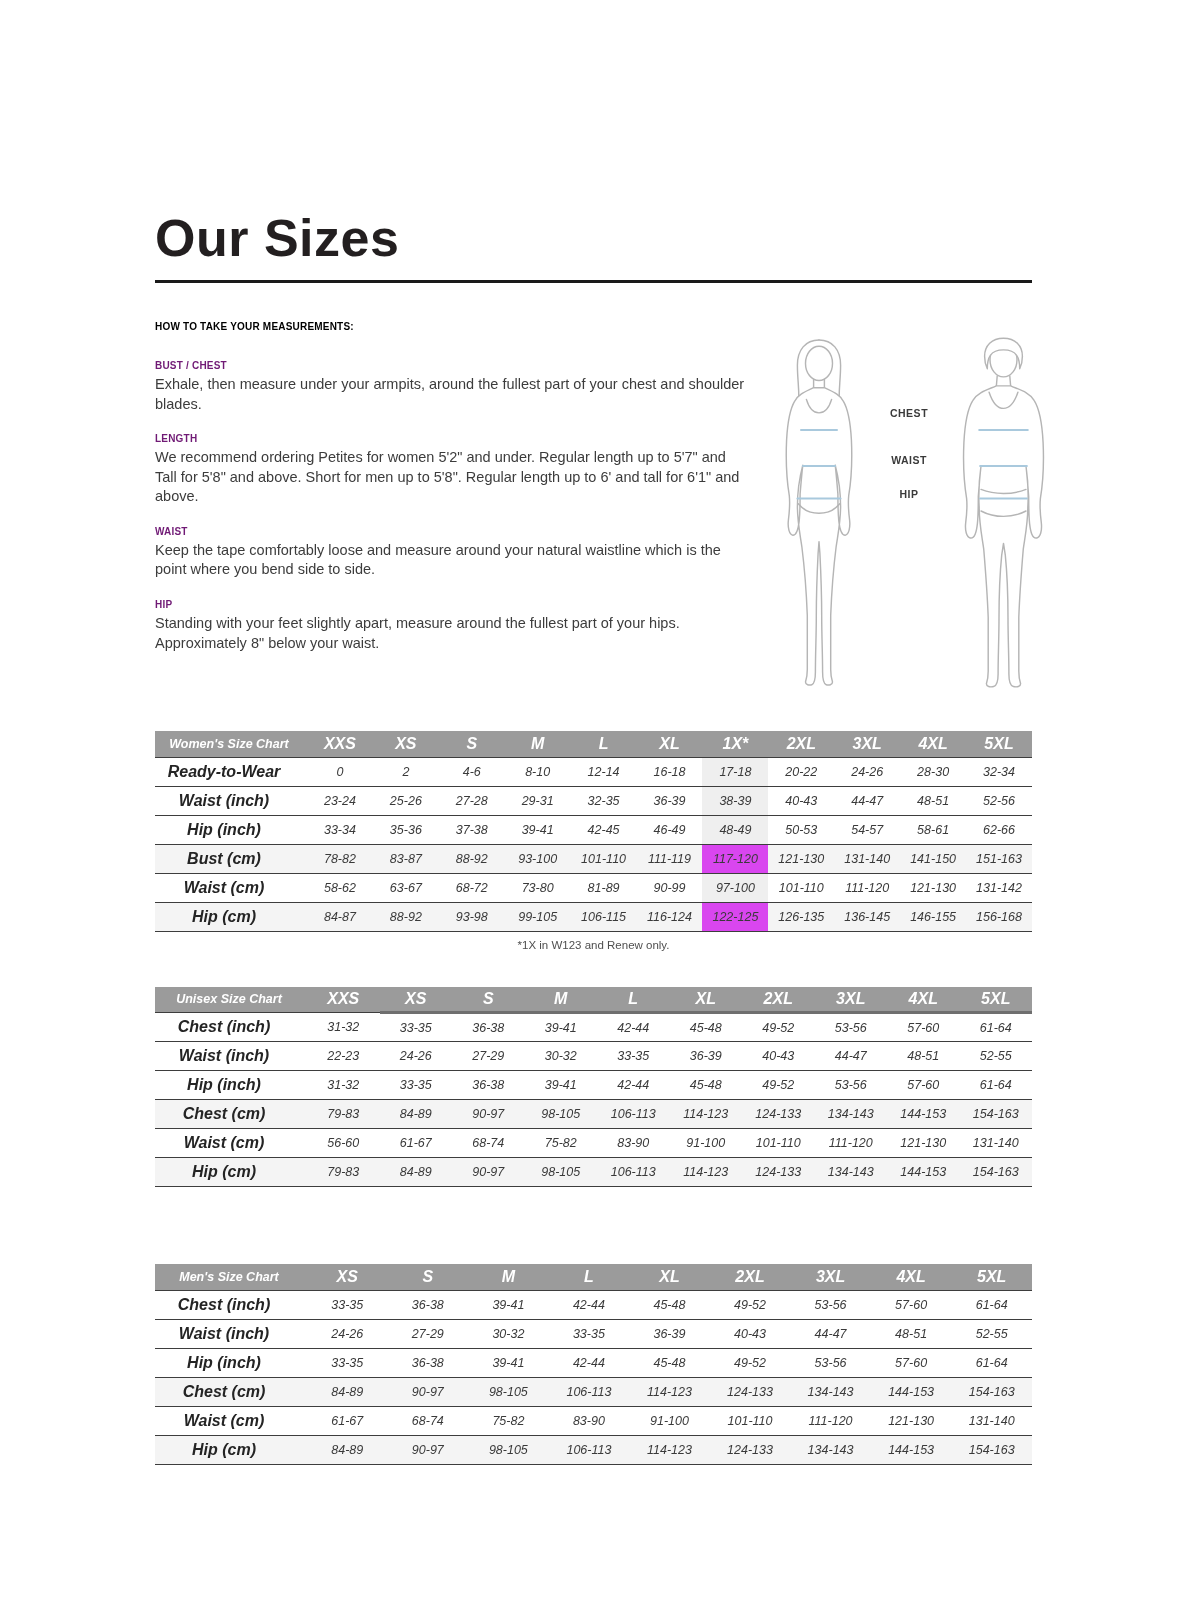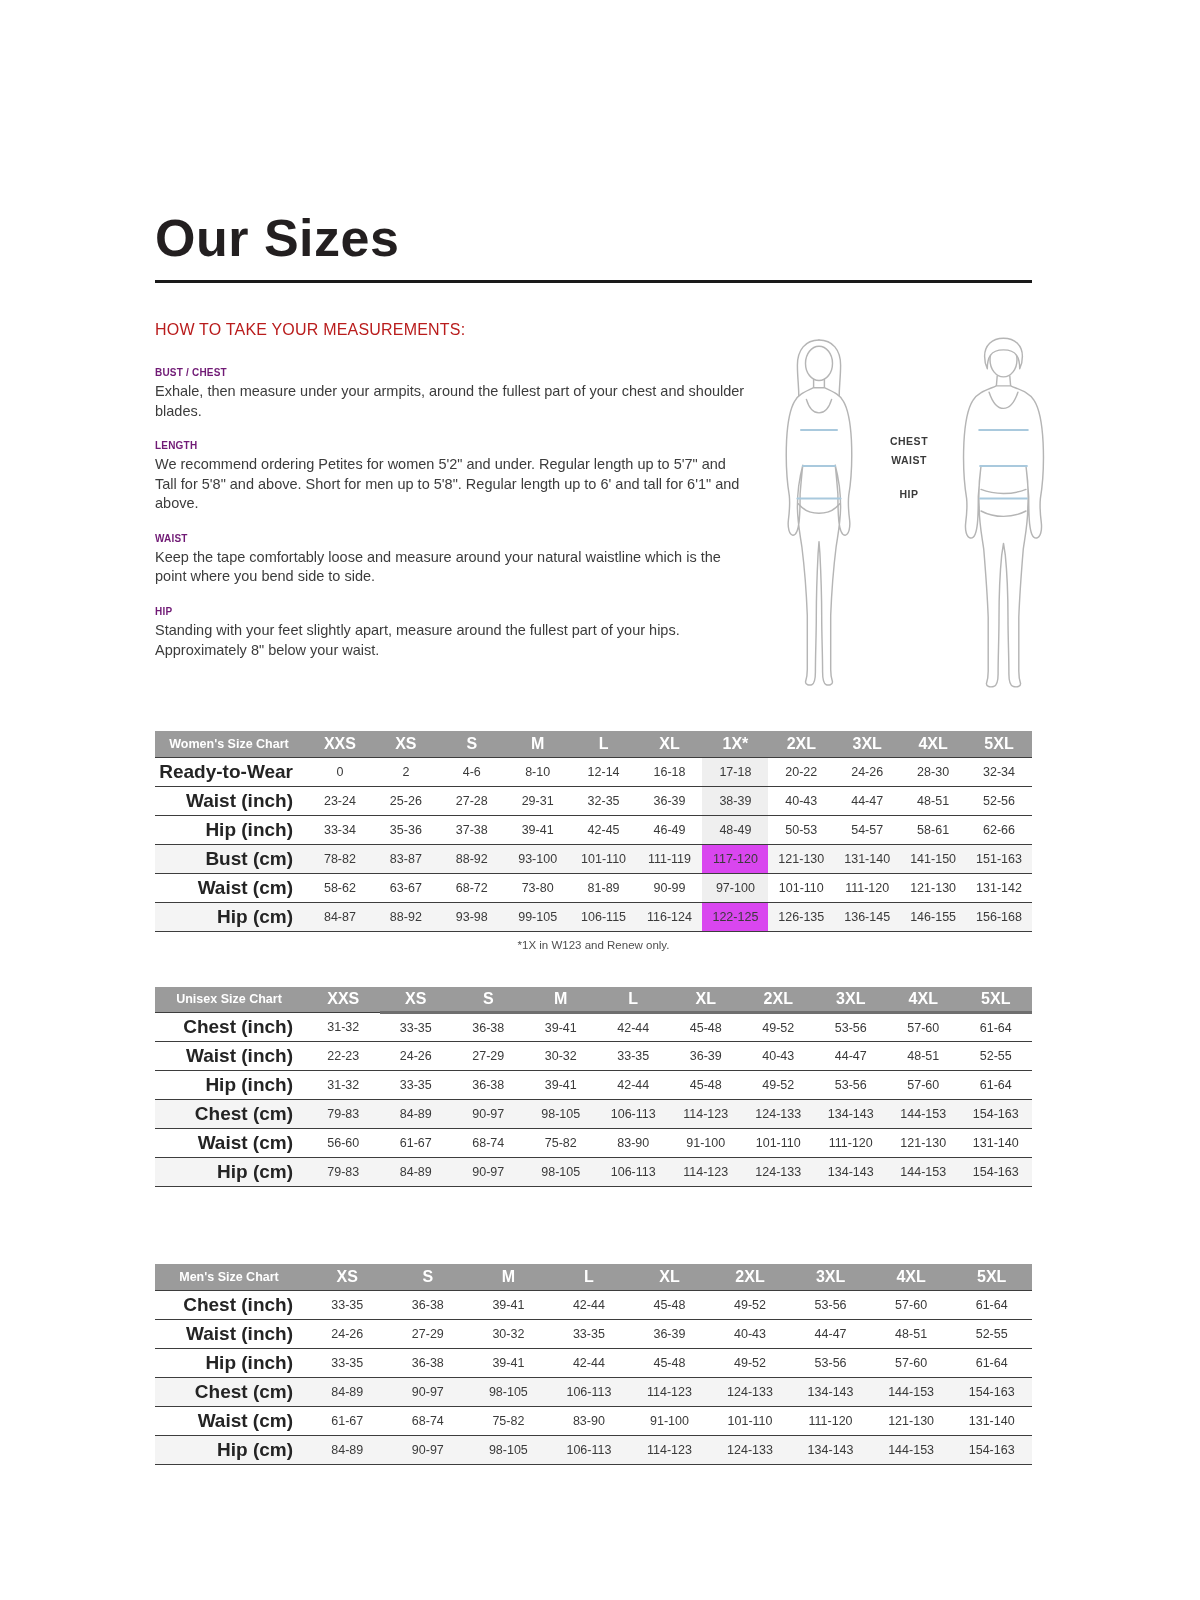--- a/index.html
+++ b/index.html
@@ -10,36 +10,36 @@
   html,body{background:#fff;}
   body{
     width:1200px;min-height:1600px;position:relative;
     font-family:"Liberation Sans","DejaVu Sans",sans-serif;color:var(--body);
   }
   .page{width:877px;margin:0 0 0 155px;padding-top:212px;}
   .title{font-size:52px;font-weight:700;color:var(--title);letter-spacing:.5px;line-height:1;}
   .title-rule{border:none;border-top:3px solid #1a1a1a;margin:16px 0 0 0;}
   .intro{display:flex;margin-top:38px;}
   .text-col{width:592px;flex:0 0 auto;}
-  .howto{font-size:16px;font-weight:400;color:#b91c1c;letter-spacing:.2px;margin-bottom:28px;}
+  .howto{font-size:10px;font-weight:700;color:#000000;letter-spacing:.2px;margin-bottom:28px;}
   .sec{margin-bottom:19px;}
   .sec-h{font-size:10px;font-weight:700;color:#701a75;margin-bottom:4px;letter-spacing:.2px;}
   .sec-b{font-size:14.5px;line-height:1.35;color:#3c3c3c;}
   .figures{position:relative;margin-left:18px;margin-top:4px;height:372px;flex:1;display:flex;justify-content:flex-end;}
   .figures svg{display:block;}
   .fig-labels{position:relative;width:72px;flex:0 0 auto;}
   .fig-label{position:absolute;left:50%;transform:translate(-50%,-50%);font-size:10.5px;font-weight:700;color:#3a3a3a;letter-spacing:.5px;white-space:nowrap;}
-  .fig-label.chest{top:116px;} .fig-label.waist{top:135px;} .fig-label.hip{top:169px;}
-
-  .size-table{width:877px;border-collapse:collapse;table-layout:fixed;}
+  .fig-label.chest{top:88px;} .fig-label.waist{top:135px;} .fig-label.hip{top:169px;}
+
+  .size-table{width:877px;border-collapse:collapse;table-layout:fixed;font-style:italic;}
   .size-table th,.size-table td{font-size:12.5px;text-align:center;vertical-align:middle;}
   .size-table thead th{background:var(--header-bg);color:var(--header-text);font-weight:700;height:26px;font-size:16px;}
   .size-table thead th.tbl-title{font-size:12.5px;padding-right:4px;}
   .size-table thead th.hline{border-bottom:3px solid #6f6f6f;}
-  .size-table tbody th{font-weight:700;color:#242424;text-align:right;padding-right:14px;font-size:19px;}
+  .size-table tbody th{font-weight:700;color:#242424;text-align:center;padding-right:14px;font-size:16px;}
   .size-table tbody tr{height:29px;border-top:1px solid var(--row-border);}
   .size-table tbody tr:last-child{border-bottom:1px solid var(--row-border);}
   .size-table tbody tr.shaded td,.size-table tbody tr.shaded th{background:var(--stripe);}
   .size-table tbody td.hl{background:var(--highlight);}
   .size-table tbody tr.shaded td.hl{background:#d946ef;}
   .tbl-block{margin-top:34px;}
   .footnote{text-align:center;font-size:11.5px;color:#4f4f4f;margin-top:7px;}
   #unisex-block{margin-top:36px;} #mens-block{margin-top:77px;}
 </style>
 </head>

